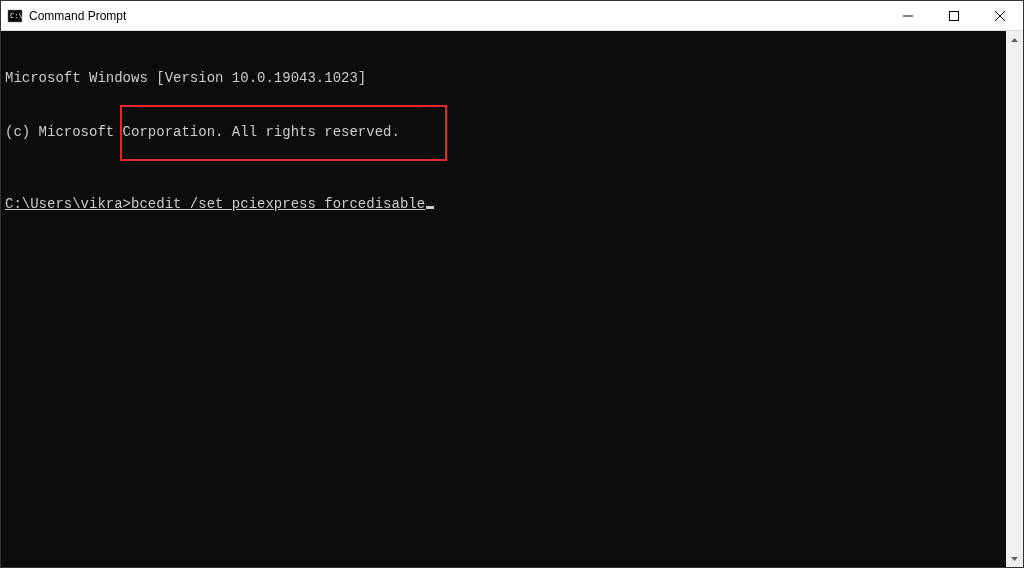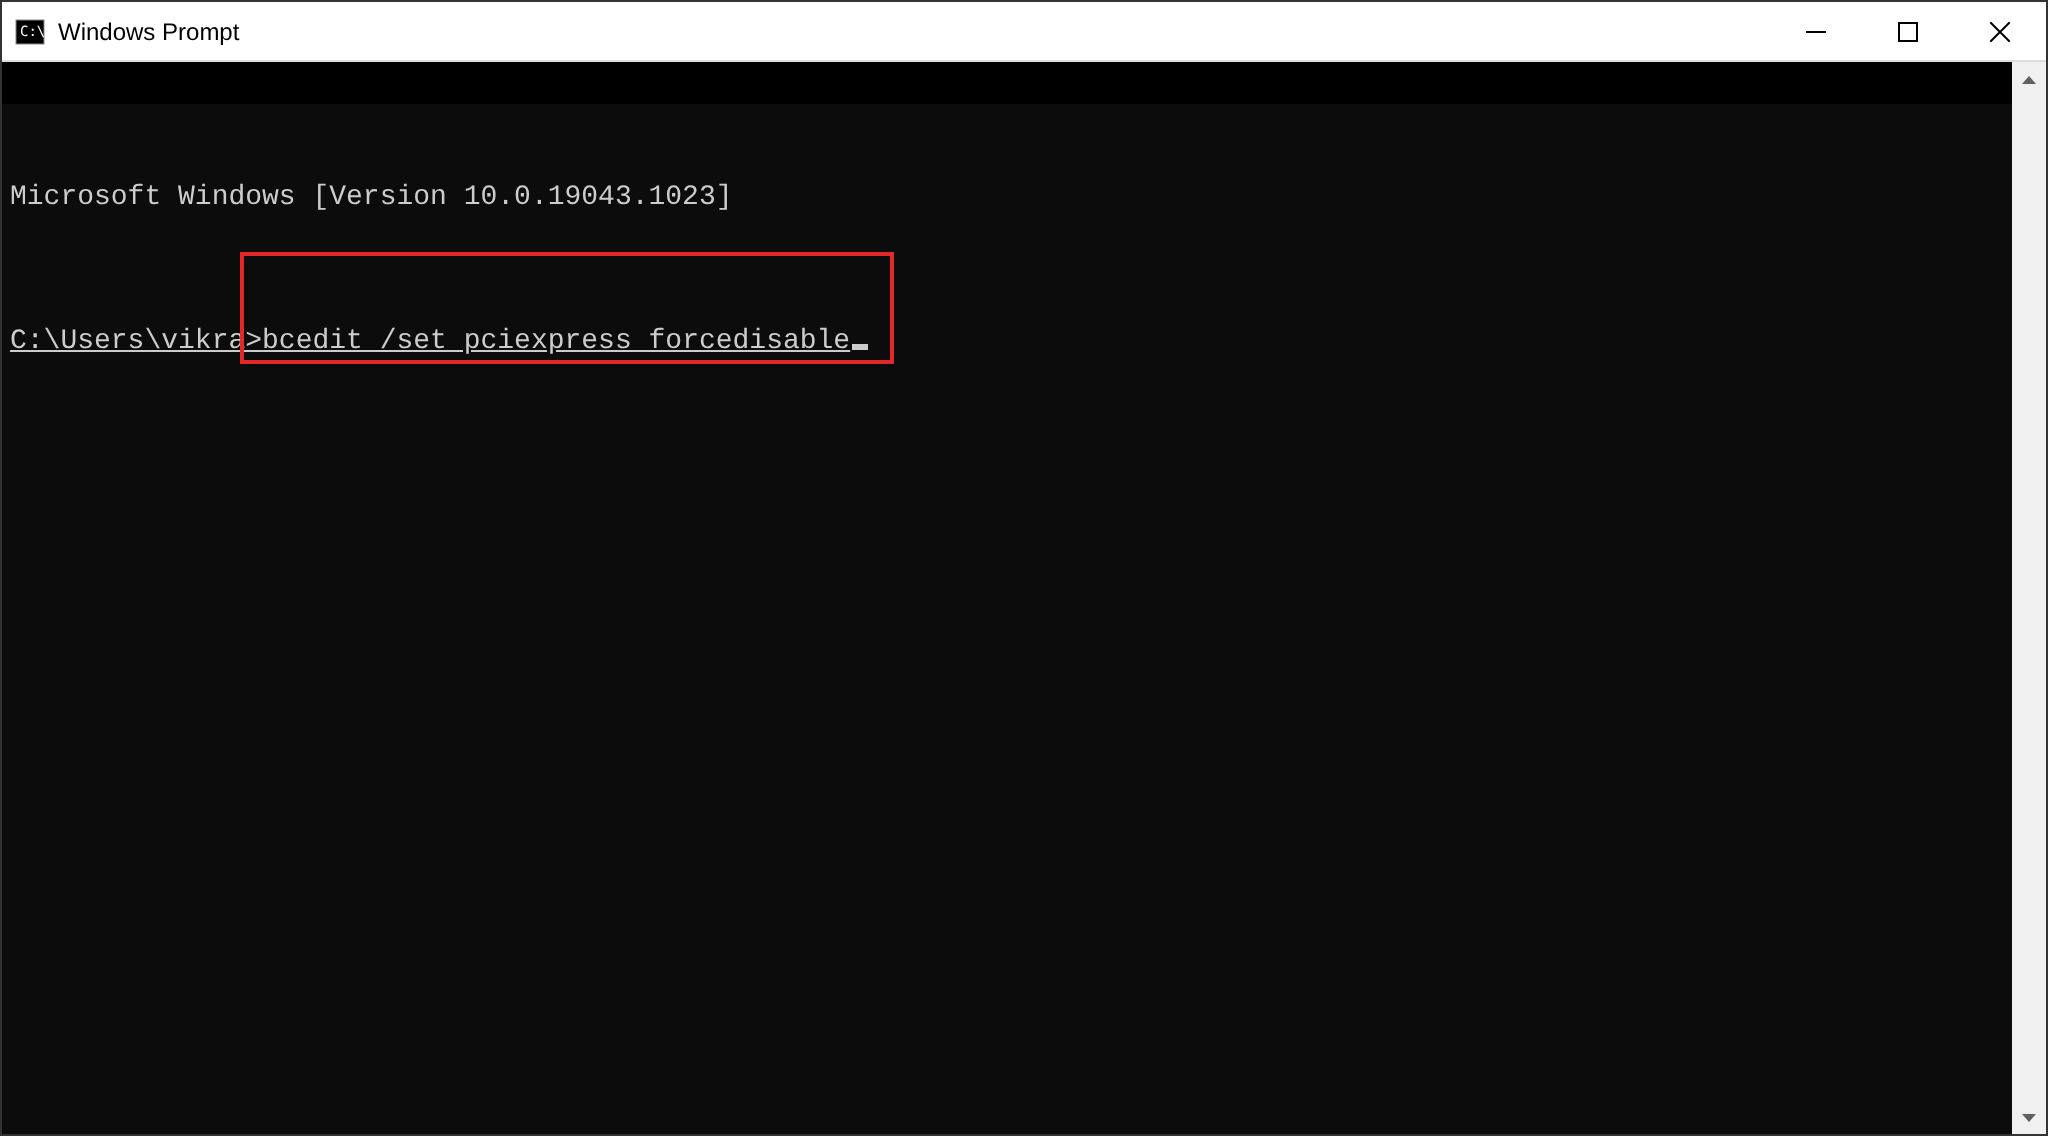--- a/index.html
+++ b/index.html
@@ -64,21 +64,20 @@
       flex: 1;
       background: #0c0c0c;
       color: #cccccc;
       font-family: Consolas, "Courier New", monospace;
       font-size: 14px;
       line-height: 18px;
       padding: 2px 4px;
       white-space: pre;
       position: relative;
       overflow: hidden;
-      margin-top: 21px;
     }
     .terminal-line { white-space: pre; }
     .prompt-line { margin-top: 18px; text-decoration: underline; }
     .cursor {
       display: inline-block;
       width: 8px;
       height: 3px;
       background: #cccccc;
       vertical-align: baseline;
       margin-bottom: -1px;
@@ -115,21 +114,21 @@
 
 <div class="window">
 
   <div class="titlebar">
     <span class="titlebar-icon">
       <svg width="16" height="16" viewBox="0 0 16 16">
         <rect x="1" y="2" width="14" height="12" fill="#000" stroke="#888" stroke-width="0.5"></rect>
         <text x="3" y="10" font-size="7" fill="#fff" font-family="monospace">C:\</text>
       </svg>
     </span>
-    <span class="titlebar-title">Windows Prompt</span>
+    <span class="titlebar-title">Command Prompt</span>
     <span class="titlebar-spacer"></span>
     <div class="win-controls">
       <div class="win-btn">
         <svg width="10" height="10" viewBox="0 0 10 10">
             <line x1="0" y1="5" x2="10" y2="5"></line>
           </svg>
       </div>
       <div class="win-btn">
         <svg width="10" height="10" viewBox="0 0 10 10">
             <rect x="0.5" y="0.5" width="9" height="9"></rect>
@@ -140,20 +139,21 @@
             <line x1="0" y1="0" x2="10" y2="10"></line>
             <line x1="10" y1="0" x2="0" y2="10"></line>
           </svg>
       </div>
     </div>
   </div>
 
   <div class="content-wrap">
     <div class="terminal">
       <div class="terminal-line">Microsoft Windows [Version 10.0.19043.1023]</div>
+      <div class="terminal-line">(c) Microsoft Corporation. All rights reserved.</div>
       <div class="terminal-line prompt-line"><span>C:\Users\vikra&gt;</span><span>bcedit /set pciexpress forcedisable</span><span class="cursor"></span></div>
 
       <div class="highlight-box" style="left:119px;top:74px;width:327px;height:56px;"></div>
     </div>
 
     <div class="scrollbar">
       <div class="scroll-btn">
         <svg width="7" height="4" viewBox="0 0 7 4">
             <polygon points="3.5,0 7,4 0,4"></polygon>
           </svg>

